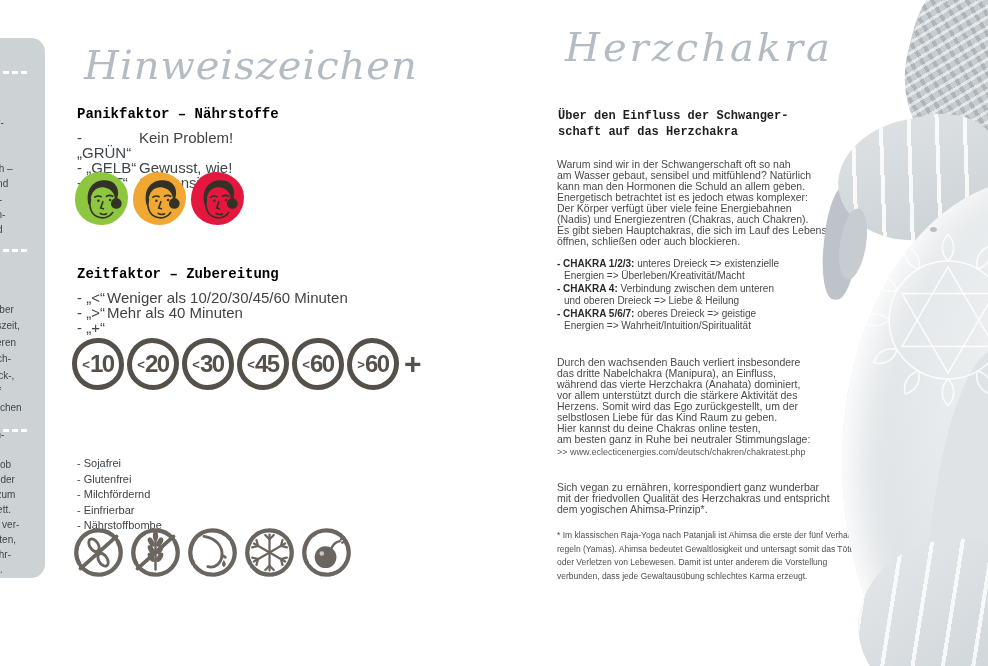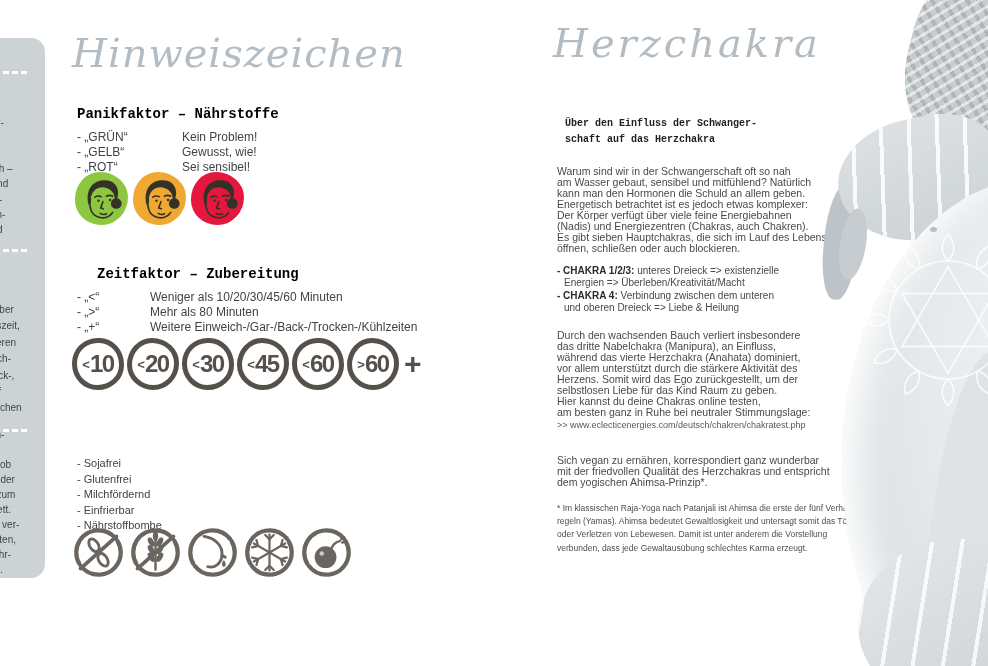--- a/index.html
+++ b/index.html
@@ -10,35 +10,35 @@
            background:#cdd2d5;border-radius:14px;}
   .sidebar .dash{position:absolute;left:1px;width:42px;border-top:3px dashed #fff;}
   .d1{top:33px}.d2{top:211px}.d3{top:391px}
   .frag{position:absolute;left:2px;width:46px;font-size:10px;line-height:15.3px;
         color:#3f464a;white-space:pre-line;}
   .f1{top:62px}
   .f2{top:264px;line-height:16.4px}
   .f3lead{top:374px;font-weight:bold;line-height:15px}
   .f3{top:389px;line-height:15px}
   
-  .script{position:absolute;margin:0;font-family:"DejaVu Serif",serif;font-style:italic;
+  .script{position:absolute;margin:12px;font-family:"DejaVu Serif",serif;font-style:italic;
           font-weight:normal;color:#b3bcc3;font-size:40px;letter-spacing:1px;}
   .t-left{left:72px;top:30px;}
-  .t-right{left:553px;top:20px;letter-spacing:3px;}
+  .t-right{left:553px;top:12px;letter-spacing:3px;}
   
   .mono{position:absolute;margin:0;font-family:"Liberation Mono","DejaVu Sans Mono",monospace;
         font-weight:bold;color:#000000;font-size:14px;letter-spacing:0;}
   .h-panik{left:77px;top:106px;}
-  .h-zeit{left:77px;top:266px;margin-left:20px;}
+  .h-zeit{left:77px;top:266px;}
   .h-weitere{left:77px;top:434px;}
   
   .kv-list{position:absolute;}
   .panik-list{left:77px;top:130px;}
   .zeit-list{left:77px;top:290px;}
-  .kv{display:flex;font-size:12px;line-height:15px;color:#3f4448;gap:43px;}
+  .kv{display:flex;font-size:15px;line-height:15px;color:#3f4448;}
   .panik-list .lab{width:62px;flex:none;}
   .zeit-list .lab{width:30px;flex:none;}
   
   .faces{position:absolute;left:75px;top:172px;display:flex;gap:5px;}
   .face{width:53px;height:53px;border-radius:47% 53% 50% 50%/52% 48% 53% 47%;
         display:flex;align-items:center;justify-content:center;}
   .face svg{width:50px;height:50px;}
   
   .badges{position:absolute;left:72px;top:338px;display:flex;align-items:center;gap:3px;}
   .badge{width:42px;height:42px;border:5px solid #56504b;
@@ -48,29 +48,29 @@
   .badge .sign{font-size:13px;}
   .badge .num{font-size:24px;letter-spacing:-1.5px;}
   .plus{font-size:30px;font-weight:bold;color:#56504b;margin-left:2px;line-height:42px;}
   
   .plain-list{position:absolute;left:77px;top:456px;font-size:11px;line-height:15.5px;color:#3f4448;}
   .stamps{position:absolute;left:72px;top:526px;display:flex;gap:4px;}
   .stamp svg{width:53px;height:53px;}
   
   .rcol{position:absolute;left:557px;top:108px;width:340px;}
   .rp-heading{font-family:"Liberation Mono","DejaVu Sans Mono",monospace;font-weight:bold;
-              color:#1f1f1f;font-size:10px;line-height:15.5px;white-space:pre-line;margin:8px;}
+              color:#1f1f1f;font-size:12px;line-height:15.5px;white-space:pre-line;margin:1px;}
   .body{font-size:10.5px;line-height:11px;color:#46494b;white-space:pre-line;margin:0;}
   .p1{margin-top:19px;}
   .chakra-list{margin-top:11px;}
   .chakra-item{font-size:10px;line-height:12.4px;color:#46494b;
                padding-left:7px;text-indent:-7px;}
   .chakra-item b{color:#282b2d;}
   .chakra-item .ct{white-space:pre-line;}
-  .p2{margin-top:15px;}
+  .p2{margin-top:25px;}
   .url{margin:2px 0 0 0;font-size:9px;color:#55585a;}
   .p3{margin-top:25px;}
   .footnote{margin:14px 0 0 0;font-size:8.5px;line-height:13.4px;color:#4b4f51;white-space:pre-line;}
   
   .photo{position:absolute;left:780px;top:0;width:208px;height:666px;overflow:hidden;}
   .photo>div{position:absolute;}
   .knit{left:128px;top:-42px;width:160px;height:205px;border-radius:46%;
         transform:rotate(14deg);
         background:
           repeating-linear-gradient(135deg,rgba(255,255,255,.55) 0 3px,rgba(0,0,0,0) 3px 9px),
@@ -193,25 +193,24 @@
   </div>
 
   <h2 class="mono h-zeit">Zeitfaktor – Zubereitung</h2>
   <div class="kv-list zeit-list">
     <div class="kv">
       <span class="lab">- „&lt;“</span>
       <span>Weniger als 10/20/30/45/60 Minuten</span>
     </div>
     <div class="kv">
       <span class="lab">- „&gt;“</span>
-      <span>Mehr als 80 Minuten</span>
+      <span>Mehr als 40 Minuten</span>
     </div>
     <div class="kv">
       <span class="lab">- „+“</span>
-      <span>Weitere Einweich-/Gar-/Back-/Trocken-/Kühlzeiten</span>
     </div>
   </div>
 
   <div class="badges">
     <div class="badge">
       <span class="sign">&lt;</span>
         <span class="num">10</span>
     </div>
     <div class="badge">
       <span class="sign">&lt;</span>
@@ -316,20 +315,25 @@
     <div class="chakra-list">
       <div class="chakra-item">
         <b>- CHAKRA 1/2/3:</b>
         <span class="ct">unteres Dreieck =&gt; existenzielle
 Energien =&gt; Überleben/Kreativität/Macht</span>
       </div>
       <div class="chakra-item">
         <b>- CHAKRA 4:</b>
         <span class="ct">Verbindung zwischen dem unteren
 und oberen Dreieck =&gt; Liebe &amp; Heilung</span>
+      </div>
+      <div class="chakra-item">
+        <b>- CHAKRA 5/6/7:</b>
+        <span class="ct">oberes Dreieck =&gt; geistige
+Energien =&gt; Wahrheit/Intuition/Spiritualität</span>
       </div>
     </div>
     <p class="body p2">Durch den wachsenden Bauch verliert insbesondere
 das dritte Nabelchakra (Manipura), an Einfluss,
 während das vierte Herzchakra (Anahata) dominiert,
 vor allem unterstützt durch die stärkere Aktivität des
 Herzens. Somit wird das Ego zurückgestellt, um der
 selbstlosen Liebe für das Kind Raum zu geben.
 Hier kannst du deine Chakras online testen,
 am besten ganz in Ruhe bei neutraler Stimmungslage:</p>

